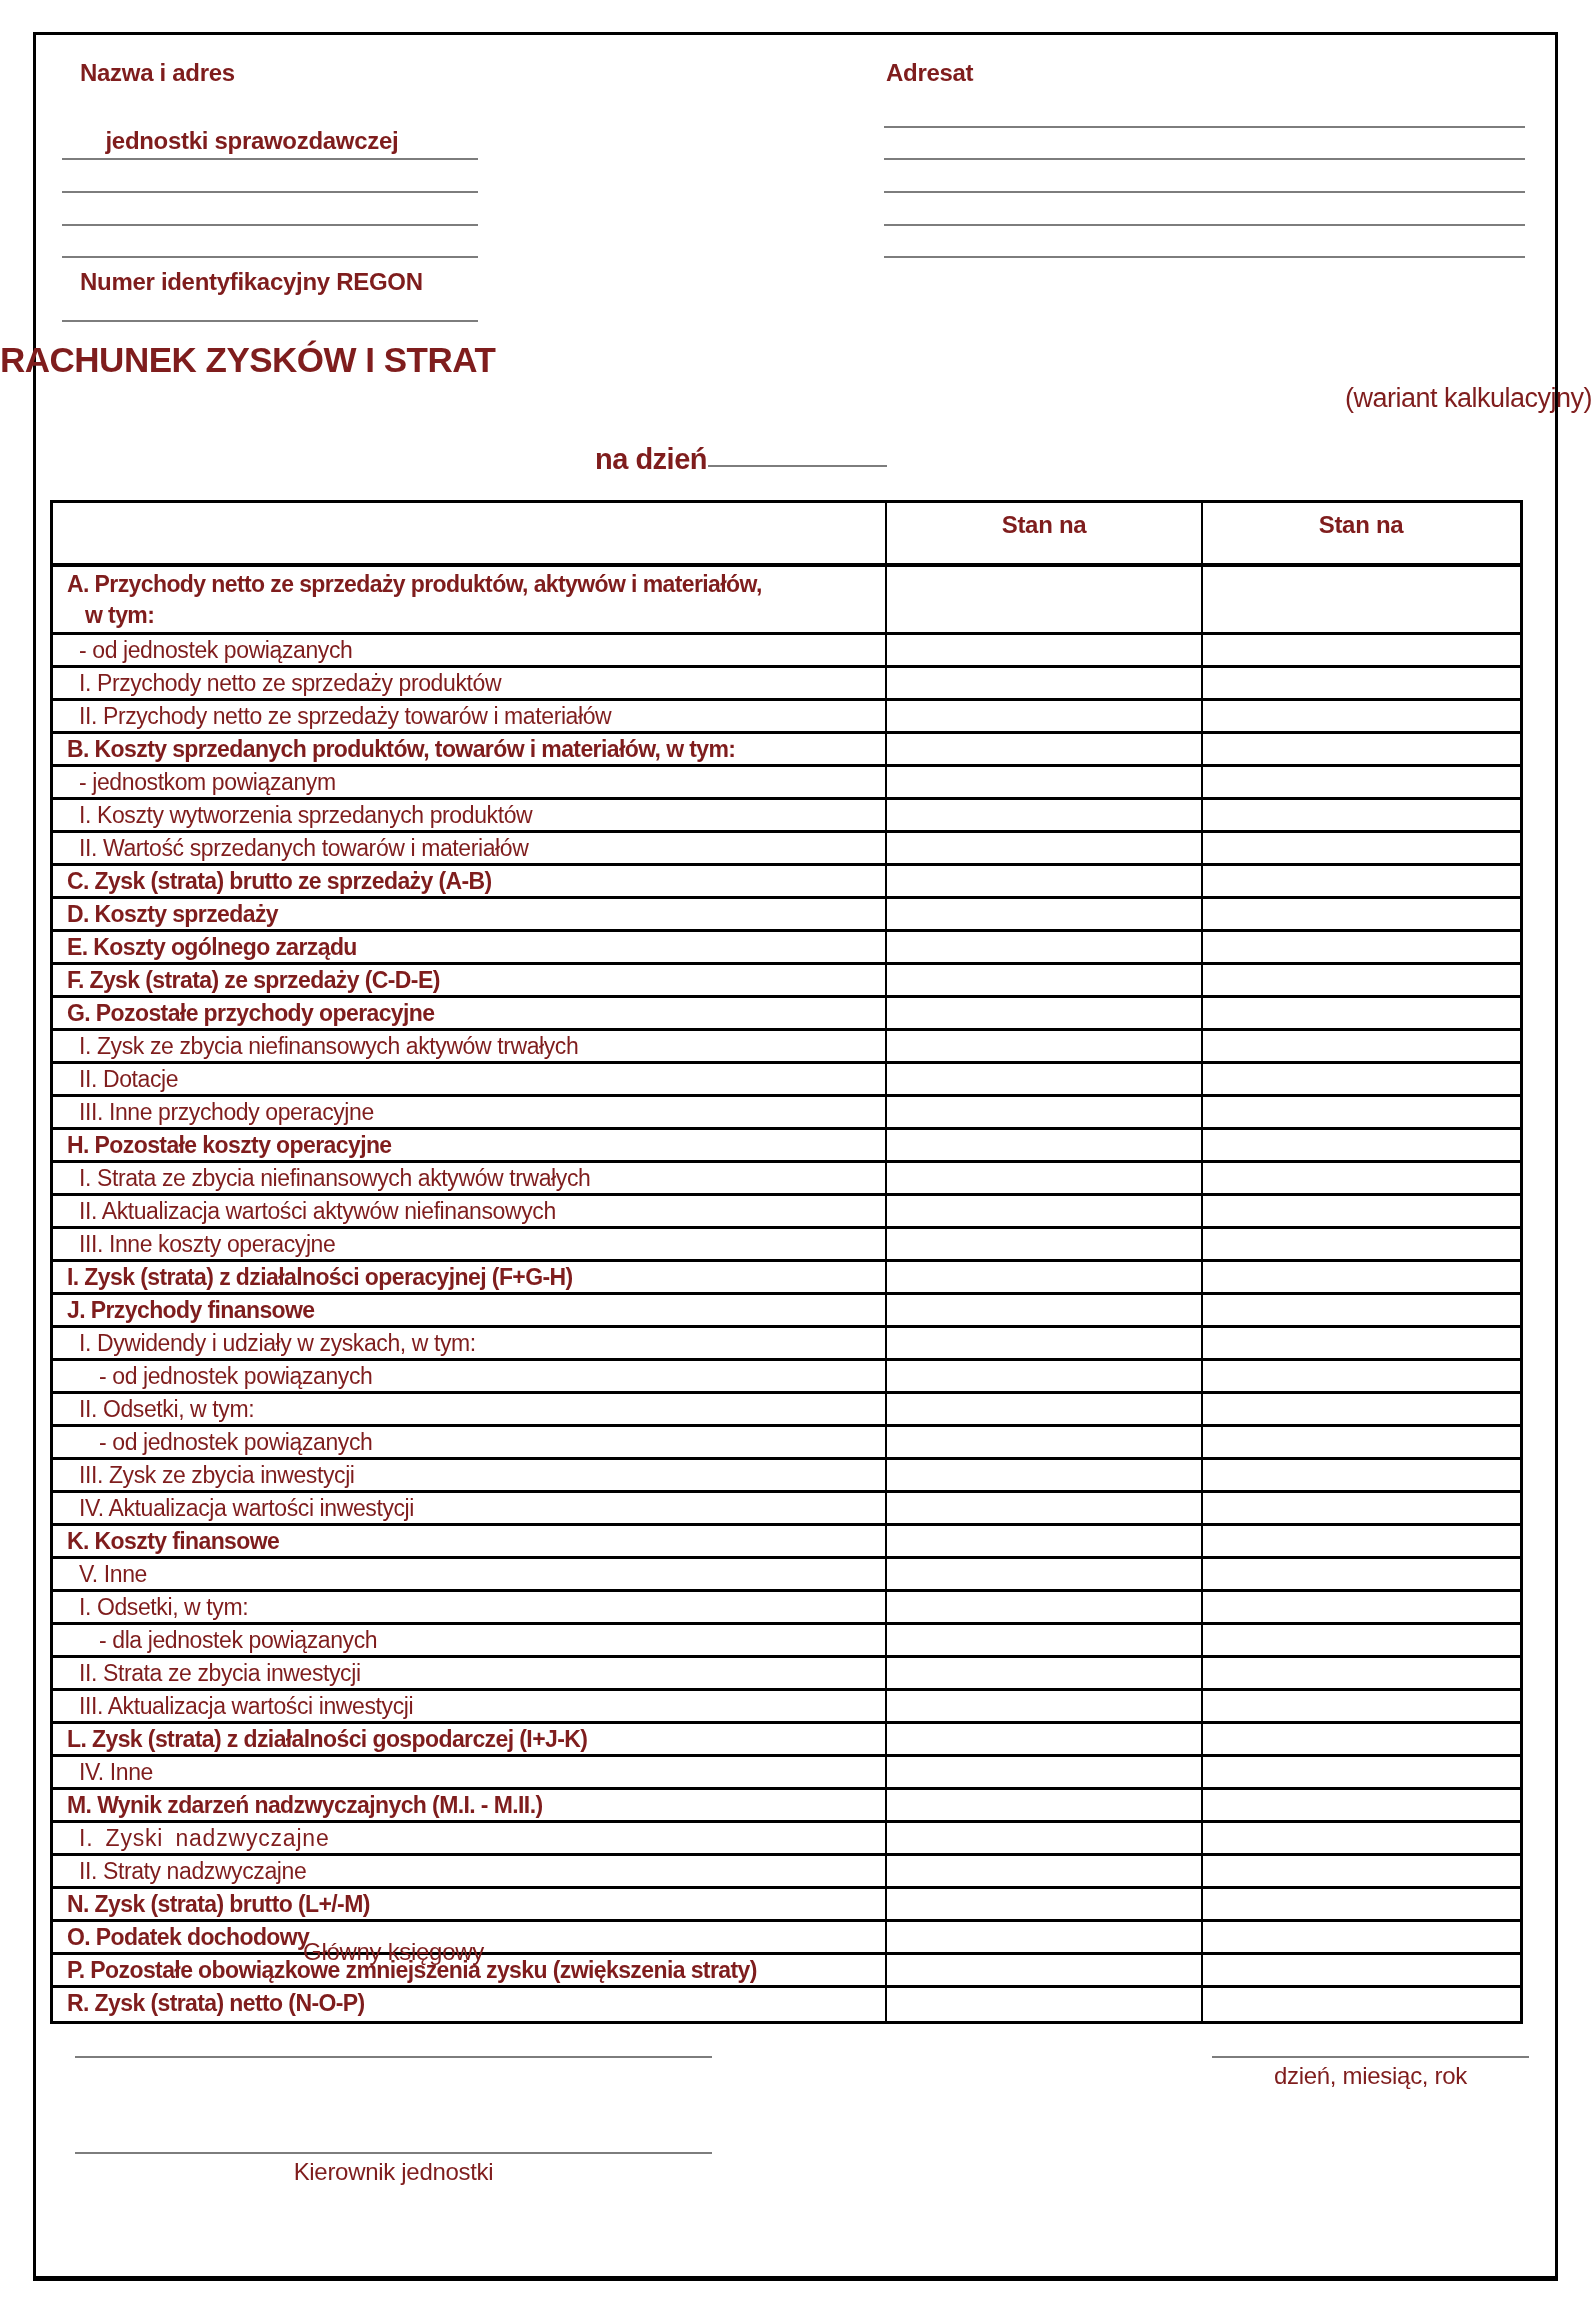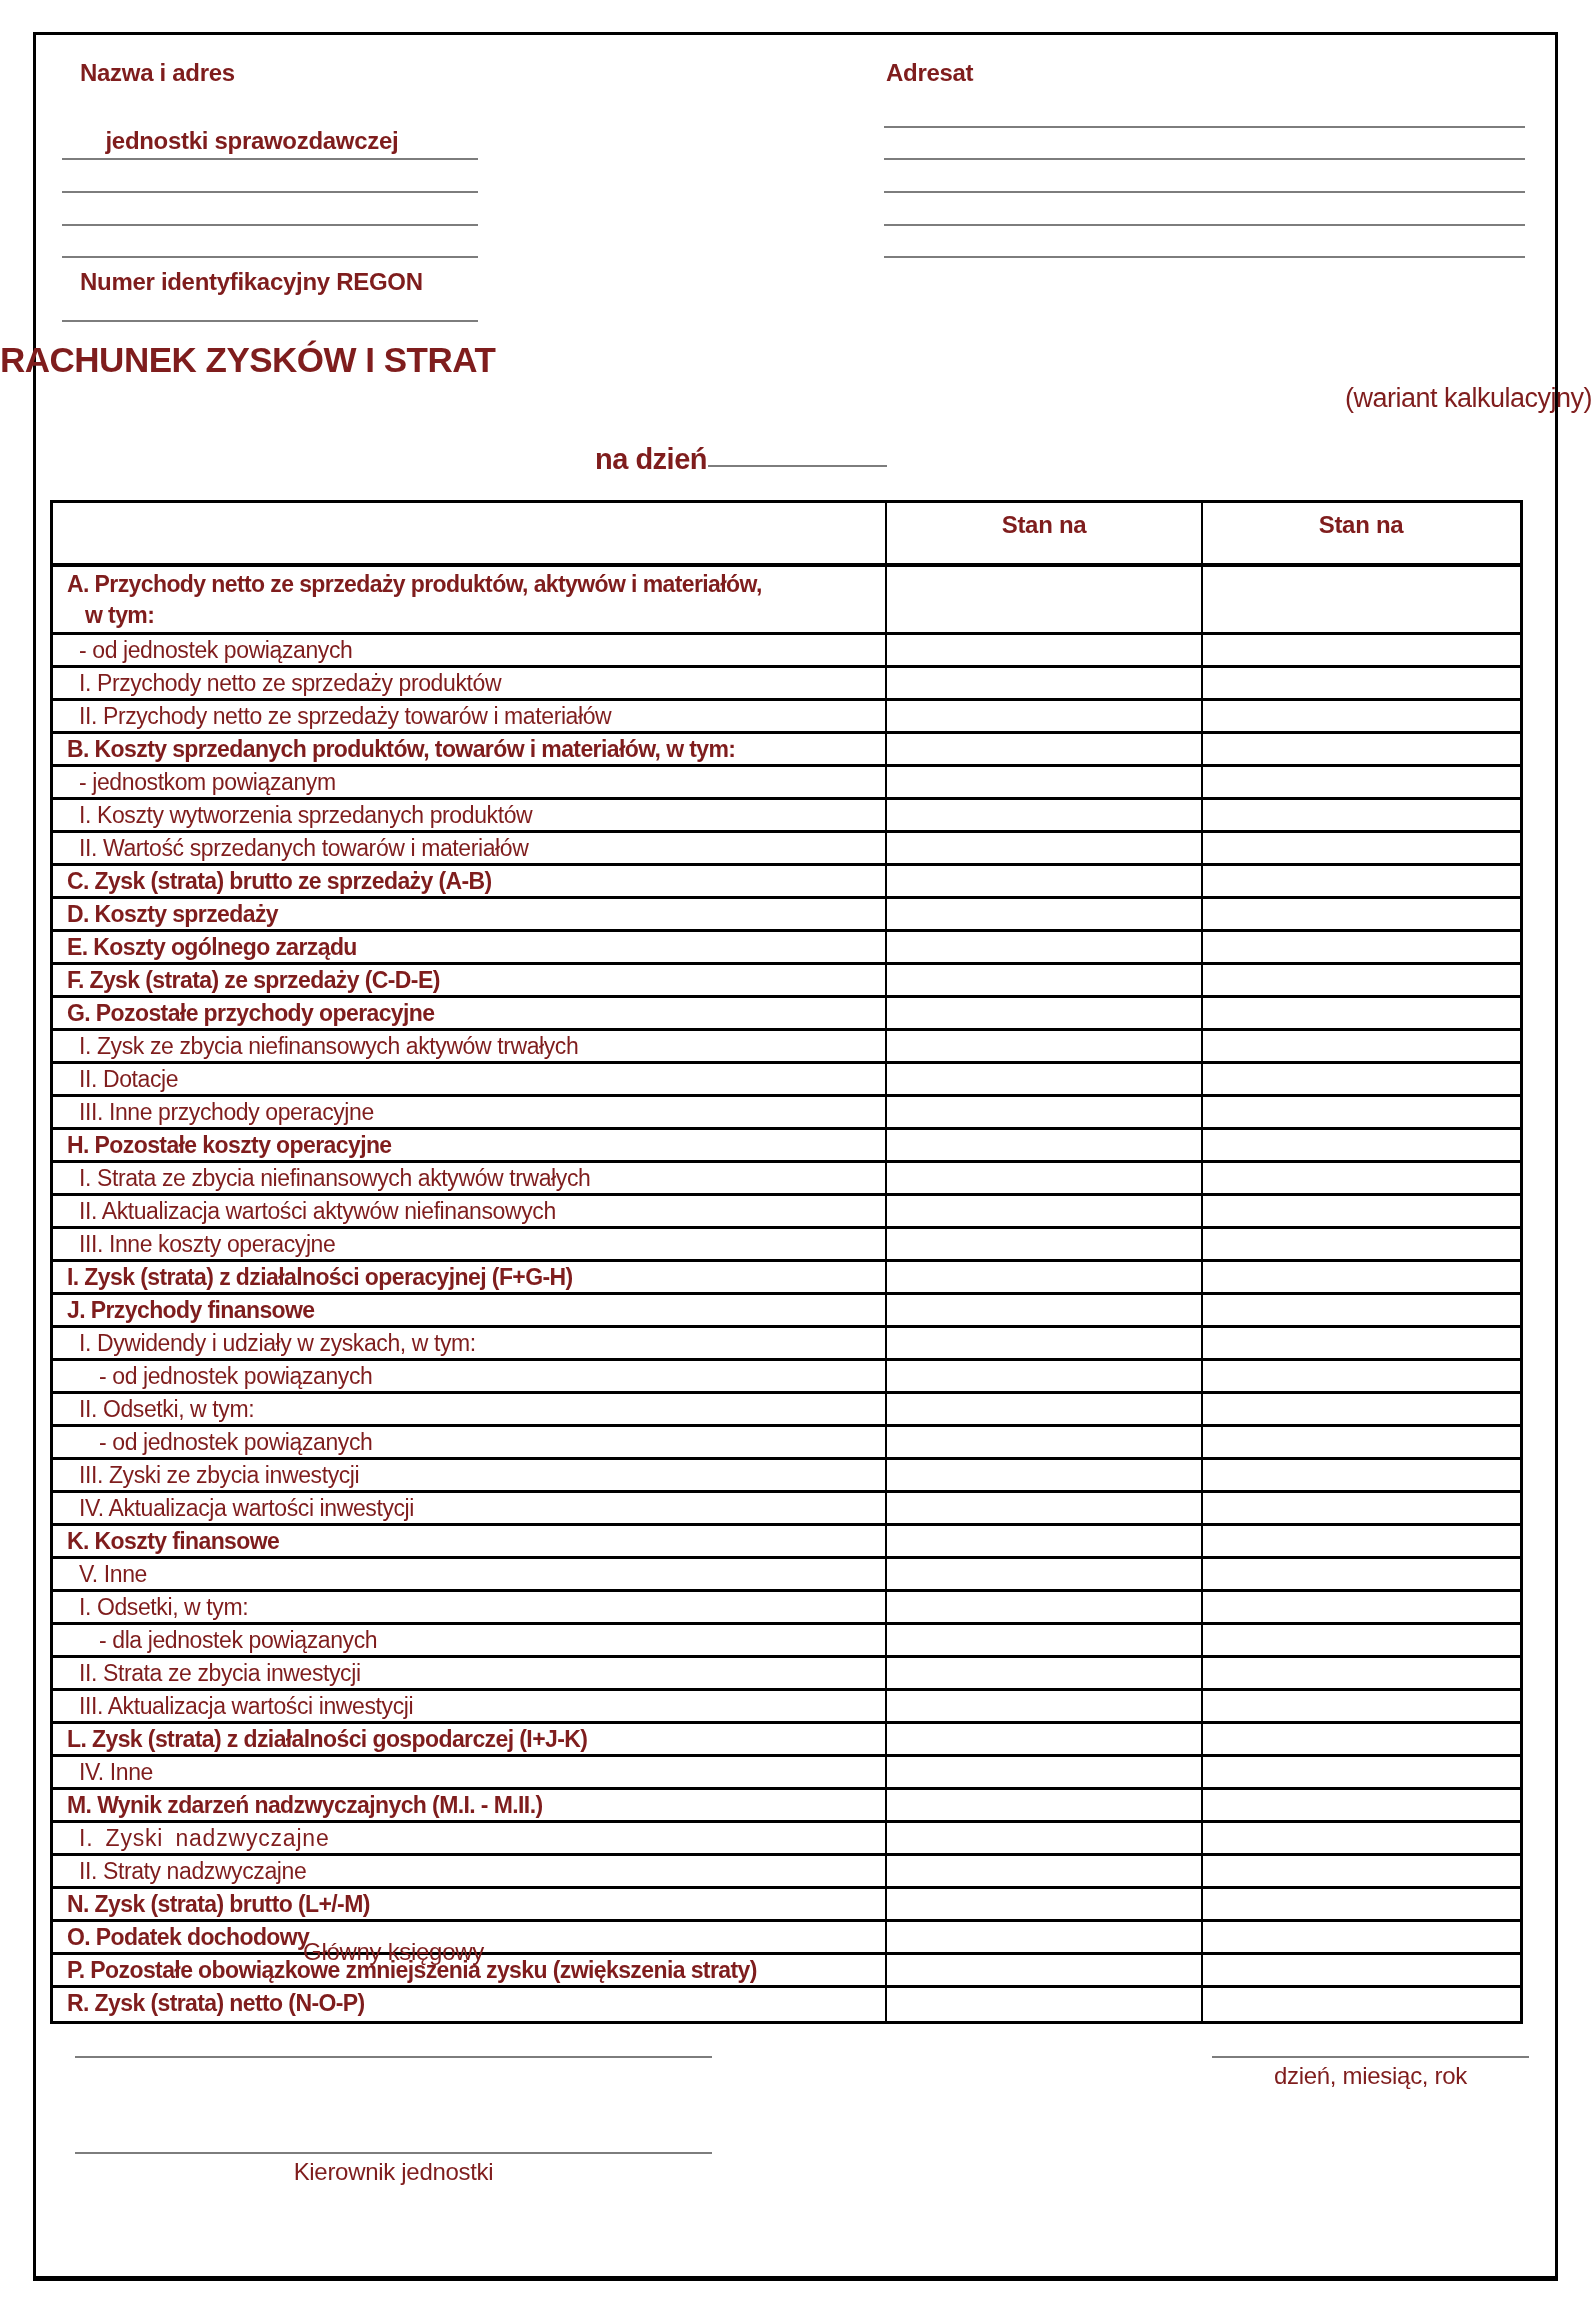--- a/index.html
+++ b/index.html
@@ -201,21 +201,21 @@
           <div class="cell label ind1"><span>II. Odsetki, w tym:</span></div>
           <div class="cell val first"></div>
           <div class="cell val"></div>
         </div>
         <div class="trow rrow">
           <div class="cell label ind2"><span>- od jednostek powiązanych</span></div>
           <div class="cell val first"></div>
           <div class="cell val"></div>
         </div>
         <div class="trow rrow">
-          <div class="cell label ind1"><span>III. Zyski ze zbycia inwestycji</span></div>
+          <div class="cell label ind1"><span>III. Zysk ze zbycia inwestycji</span></div>
           <div class="cell val first"></div>
           <div class="cell val"></div>
         </div>
         <div class="trow rrow">
           <div class="cell label ind1"><span>IV. Aktualizacja wartości inwestycji</span></div>
           <div class="cell val first"></div>
           <div class="cell val"></div>
         </div>
         <div class="trow rrow bold">
           <div class="cell label ind0"><span>K. Koszty finansowe</span></div>

